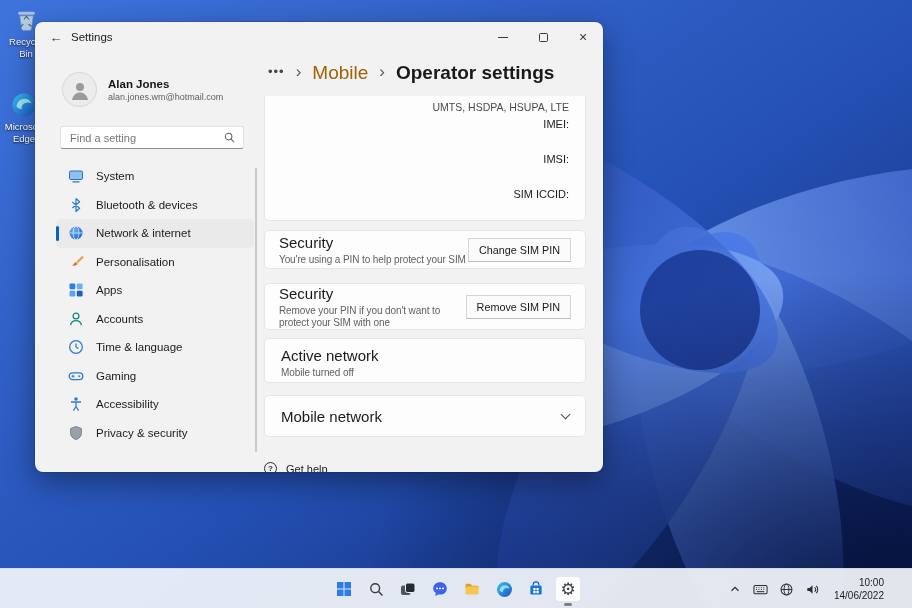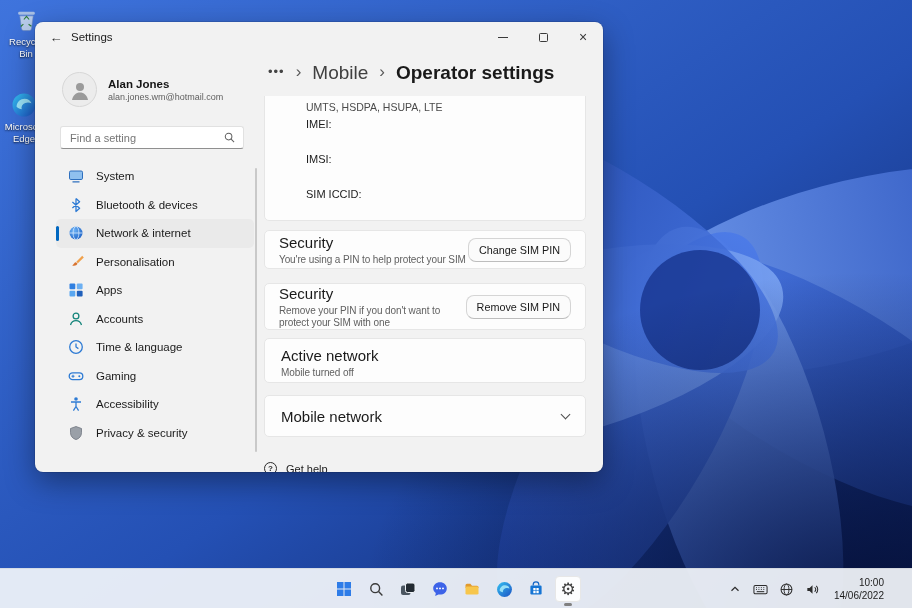--- a/index.html
+++ b/index.html
@@ -45,35 +45,35 @@
   .nav-item.selected { background:#eaeaea; }
   .nav-item.selected::before { content:""; position:absolute; left:0px; top:6.5px; width:3px; height:15px; border-radius:2px; background:#0067c0; }
   .nav-ic { width:16px; height:16px; display:flex; align-items:center; justify-content:center; flex:0 0 16px; }
   .side-scrollbar { position:absolute; right:5px; top:146px; width:2.5px; height:284px; background:#c9c9c9; border-radius:2px; }
 
   
   .main { position:absolute; left:215px; top:0; right:0; bottom:0; }
   .breadcrumb { position:absolute; left:18px; top:40px; display:flex; align-items:center; gap:11px; }
   .bc-more { font-size:13px; letter-spacing:1px; color:#444; padding-bottom:4px; }
   .bc-sep { font-size:17px; color:#5a5a5a; margin-top:-3px; }
-  .bc-parent { font-size:19px; font-weight:500; color:#404040; }
+  .bc-parent { font-size:19px; font-weight:500; color:#a16207; }
   .bc-current { font-size:19px; font-weight:600; color:#191919; }
   .viewport { position:absolute; left:14px; top:74px; width:322px; height:376px; overflow:hidden; }
   .card { background:#fdfdfd; border:1px solid #e6e6e6; border-radius:5px; }
-  .card-devinfo { margin-top:-16px; height:141px; padding:20px 16px 0 41px; }
+  .card-devinfo { margin-top:-16px; height:141px; padding:20px 16px 0 41px;text-align:right; }
   .devline { font-size:10.5px; color:#4a4a4a; line-height:13px; margin-bottom:4px; }
   .devlabel { font-size:11px; color:#1b1b1b; line-height:13px; margin-bottom:22px; }
   .card-row { display:flex; align-items:center; padding:8px 14px; }
   .card-sec1 { margin-top:9px; height:39px; }
   .card-sec2 { margin-top:14px; height:47px; }
   .sec-text { flex:1; min-width:0; max-width:200px; }
   .sec-title { font-size:15px; color:#1a1a1a; }
   .sec-sub { font-size:10px; color:#616161; margin-top:3px; line-height:12px; letter-spacing:-.1px; }
   .btn { margin-left:auto; height:24px; min-width:88px; padding:0 10px; background:#fbfbfb; border:1px solid #d5d5d5;
-         border-bottom-color:#bdbdbd; border-radius:8px; font-size:10.8px; color:#1a1a1a;
+         border-bottom-color:#bdbdbd; border-radius:0; font-size:10.8px; color:#1a1a1a;
          font-family:"Liberation Sans","DejaVu Sans",sans-serif; display:flex; align-items:center; justify-content:center; }
   .card-mobile { margin-top:12px; height:42px; display:flex; align-items:center; padding:0 16px; }
   .chev-down { width:7px; height:7px; border-right:1.4px solid #4d4d4d; border-bottom:1.4px solid #4d4d4d;
                transform:rotate(45deg); margin-left:auto; margin-top:-4px; }
   .card-active { margin-top:8px; height:45px; padding:8px 16px; }
   .gethelp { margin-top:25px; display:flex; align-items:center; gap:9px; }
   .gh-icon { width:13px; height:13px; border:1.4px solid #2b2b2b; border-radius:50%; display:flex; align-items:center;
              justify-content:center; font-size:8px; font-weight:bold; color:#2b2b2b; flex:0 0 13px; }
   .gh-label { font-size:11px; color:#1c1c1c; text-decoration:underline; }
 

